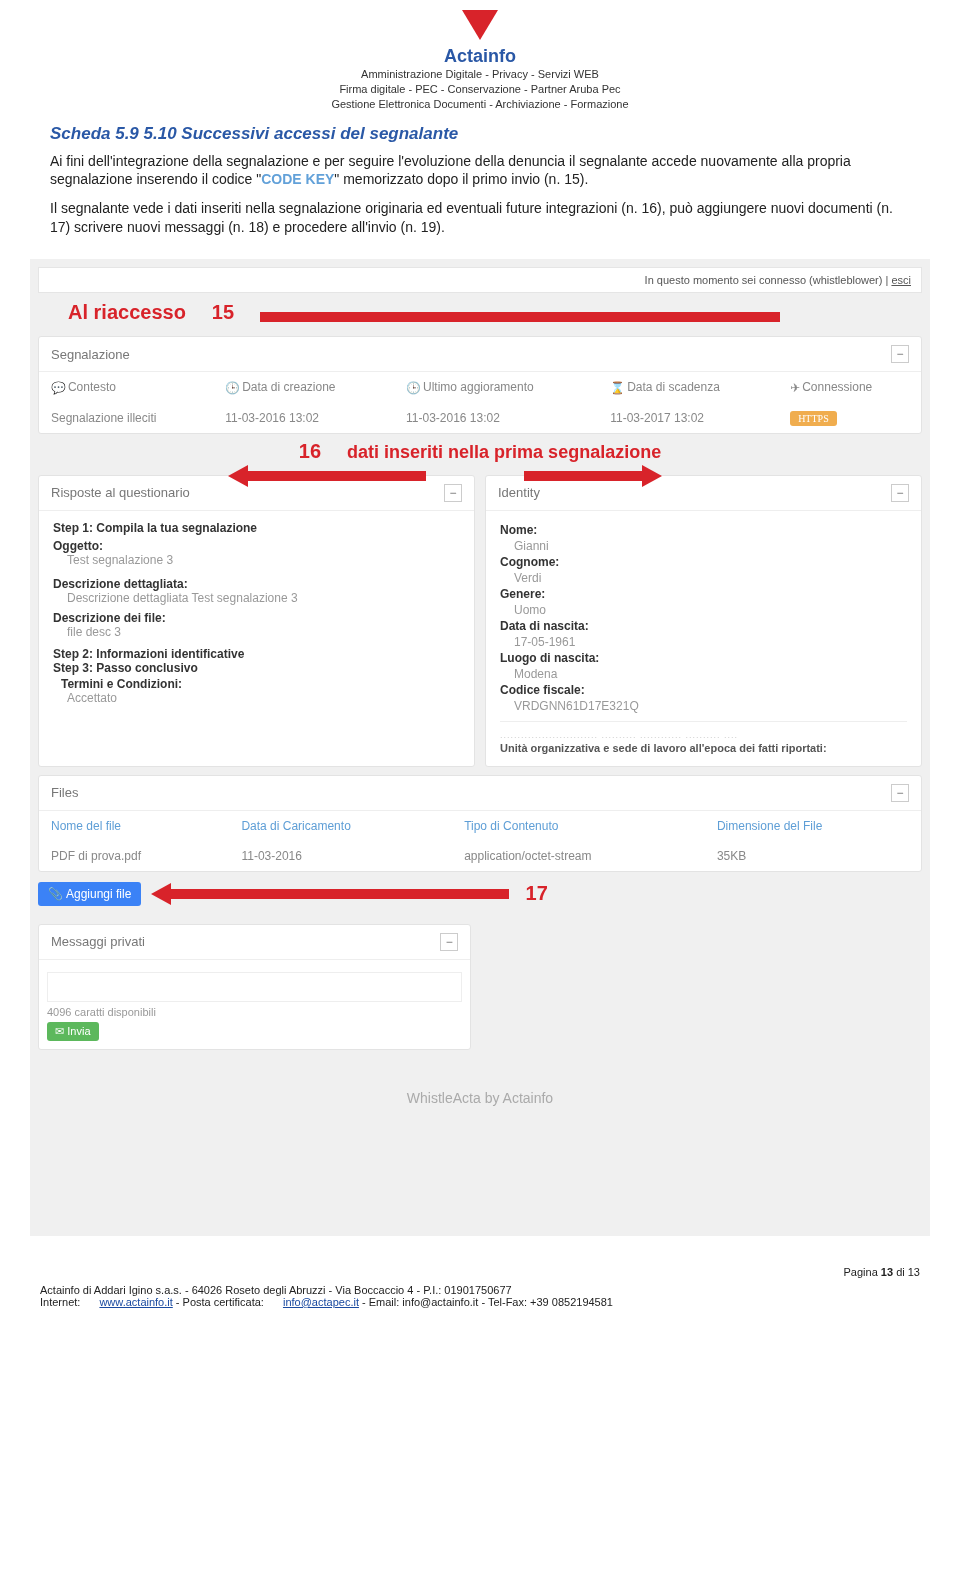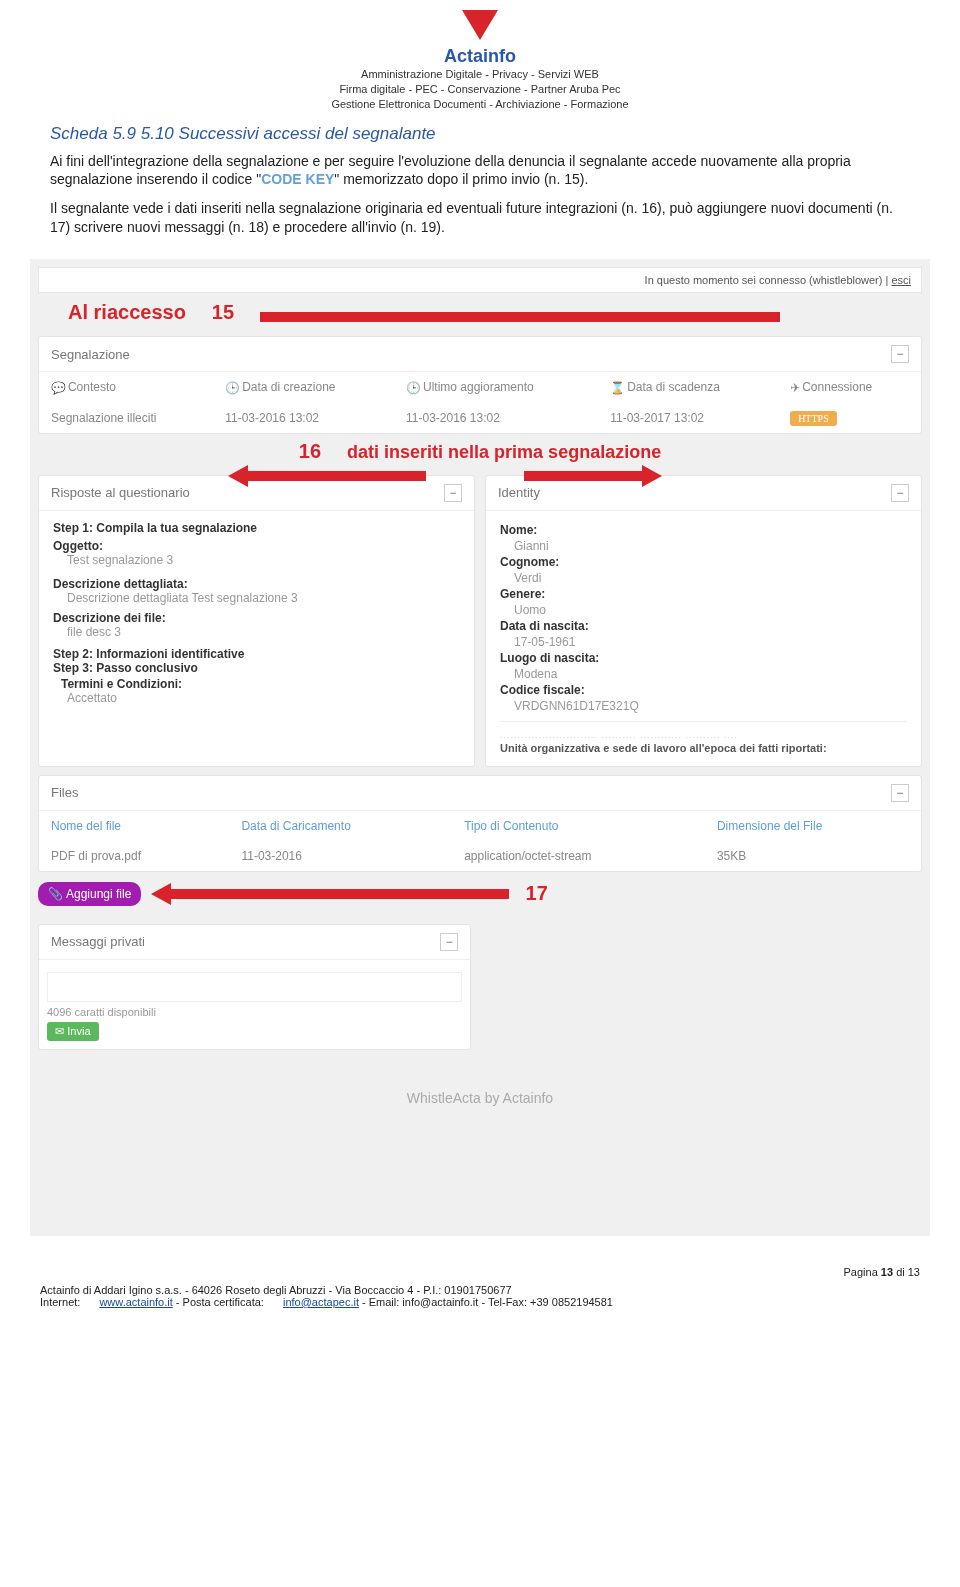--- a/index.html
+++ b/index.html
@@ -6,21 +6,21 @@
   body { font-family: Arial, Helvetica, sans-serif; background: #fff; color: #222; width: 960px; }
 
   
   .header { text-align: center; padding: 10px 0 4px; }
   .logo-triangle { width: 0; height: 0; border-left: 18px solid transparent; border-right: 18px solid transparent; border-top: 30px solid #d8232a; display: inline-block; }
   .brand-name { color: #2a58a6; font-weight: bold; font-size: 18px; margin-top: 2px; }
   .tagline { font-family: "Arial Narrow", Arial, sans-serif; font-size: 11px; color: #333; line-height: 1.35; }
 
   
   .content { padding: 8px 50px 0 50px; font-size: 14px; }
-  .heading { color: #2a58a6; font-weight: normal; font-style: italic; font-size: 17px; margin-bottom: 8px; }
+  .heading { color: #2a58a6; font-weight: bold; font-style: italic; font-size: 17px; margin-bottom: 8px; }
   .para { margin-bottom: 10px; line-height: 1.35; }
   .code-key { color: #62a1d9; font-weight: bold; }
 
   
   .shot-wrap { background: #f0f0f0; margin: 22px 30px 0 30px; font-size: 12px; color: #666; position: relative; padding: 8px 8px 130px 8px; }
 
   .topbar { background: #fff; padding: 6px 10px; text-align: right; font-size: 11px; color: #555; border: 1px solid #e5e5e5; }
   .topbar a { color: #555; }
 
   .ann-red { color: #d8232a; font-weight: bold; font-size: 20px; }
@@ -39,21 +39,21 @@
   .cols2 { display: flex; gap: 10px; margin-top: 8px; position: relative; }
   .cols2 .panel { flex: 1; margin-top: 0; }
   .panel-body { padding: 10px 14px; font-size: 12px; color: #666; }
   .panel-body b, .panel-body strong { color: #333; }
   .indent { padding-left: 14px; color: #999; }
   .ident p { margin: 2px 0; }
   .ident .lab { color: #333; font-weight: bold; }
   .ident .val { color: #999; padding-left: 14px; }
   .truncated { color: #aaa; font-size: 11px; border-top: 1px solid #eee; padding-top: 6px; margin-top: 8px; }
 
-  .btn-green { background: #a21caf; color: #fff; border: none; padding: 5px 10px; border-radius: 10px; font-size: 12px; cursor: pointer; }
+  .btn-green { background: #3b82f6; color: #fff; border: none; padding: 5px 10px; border-radius: 3px; font-size: 12px; cursor: pointer; }
   .btn-green-sm { background: #5cb85c; color: #fff; border: none; padding: 3px 8px; border-radius: 3px; font-size: 11px; cursor: pointer; }
   .attach-icon { display: inline-block; margin-right: 3px; }
 
   .msg-input { width: 100%; border: 1px solid #eee; padding: 10px; margin-top: 4px; height: 30px; background: #fff; }
   .chars { font-size: 11px; color: #999; margin: 4px 0; }
 
   
   .arrow { position: relative; height: 14px; }
   .arrow .shaft { position: absolute; height: 10px; background: #d8232a; top: 2px; }
 

